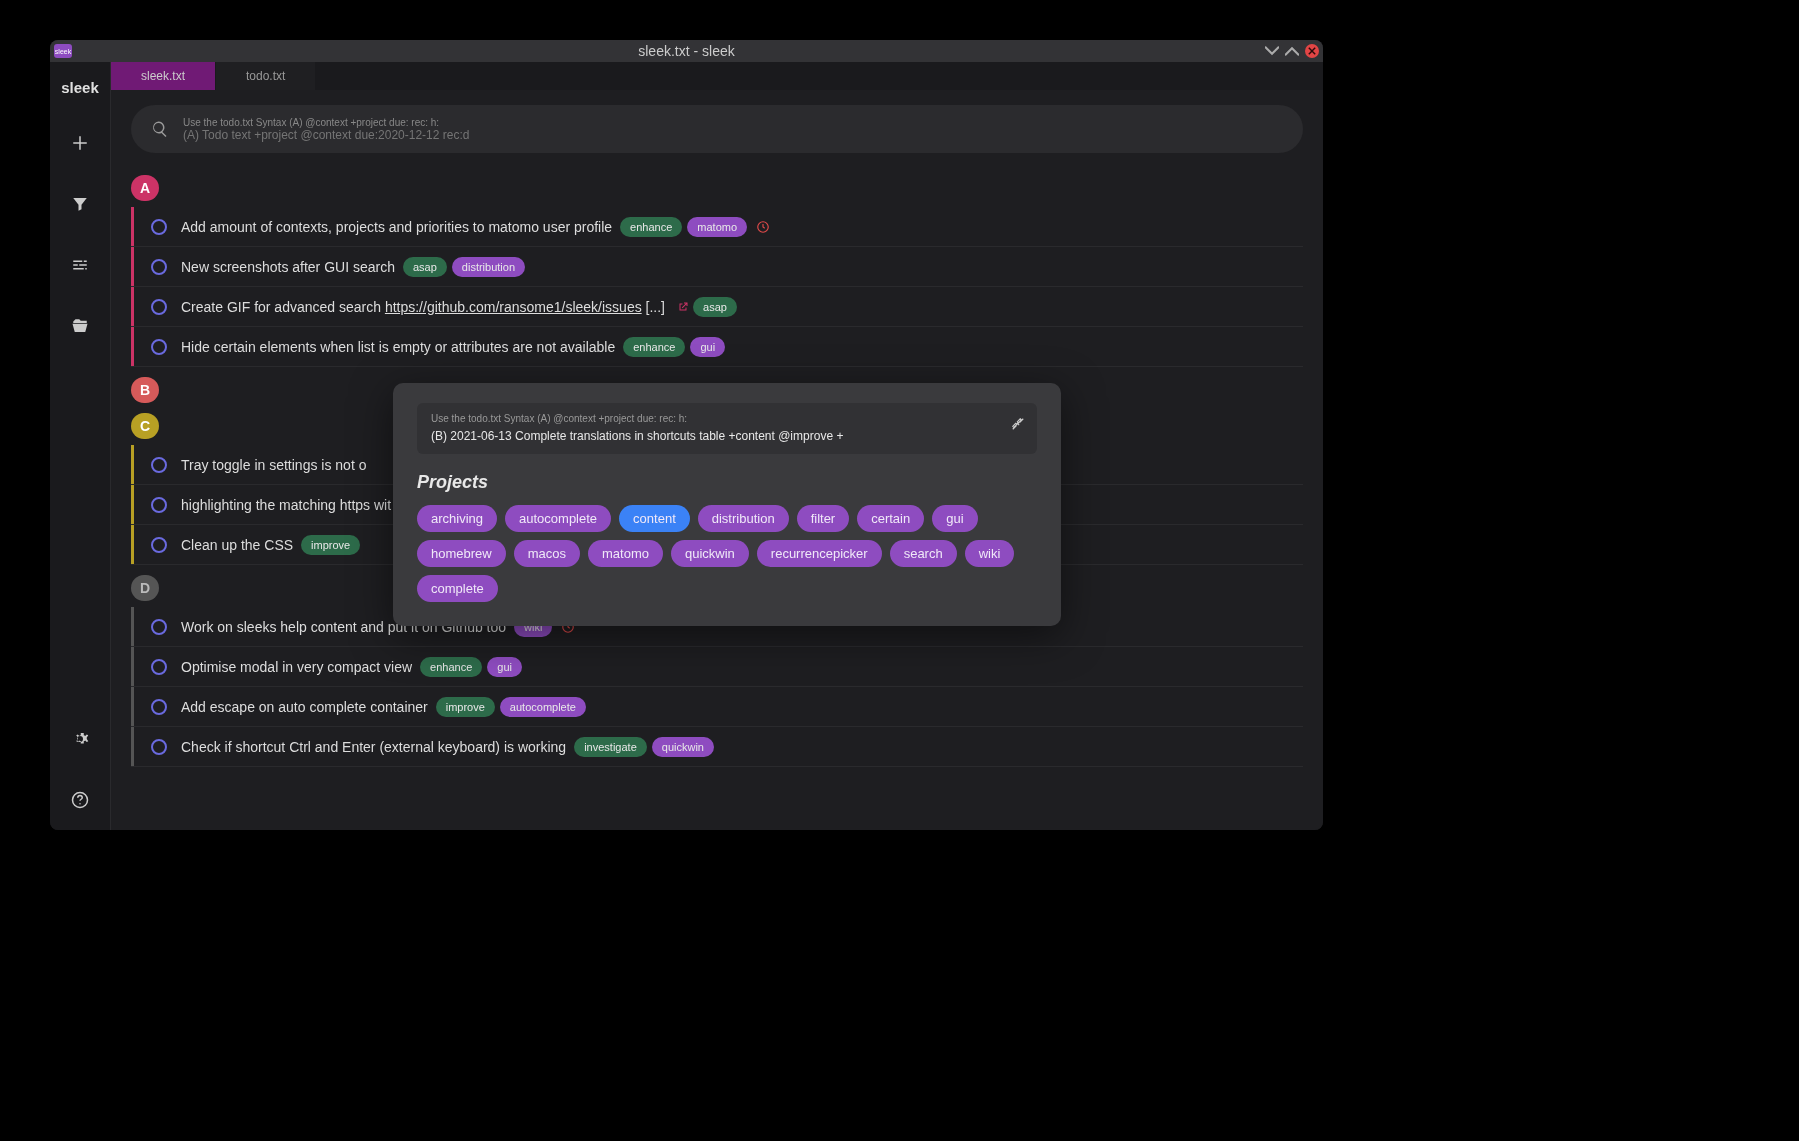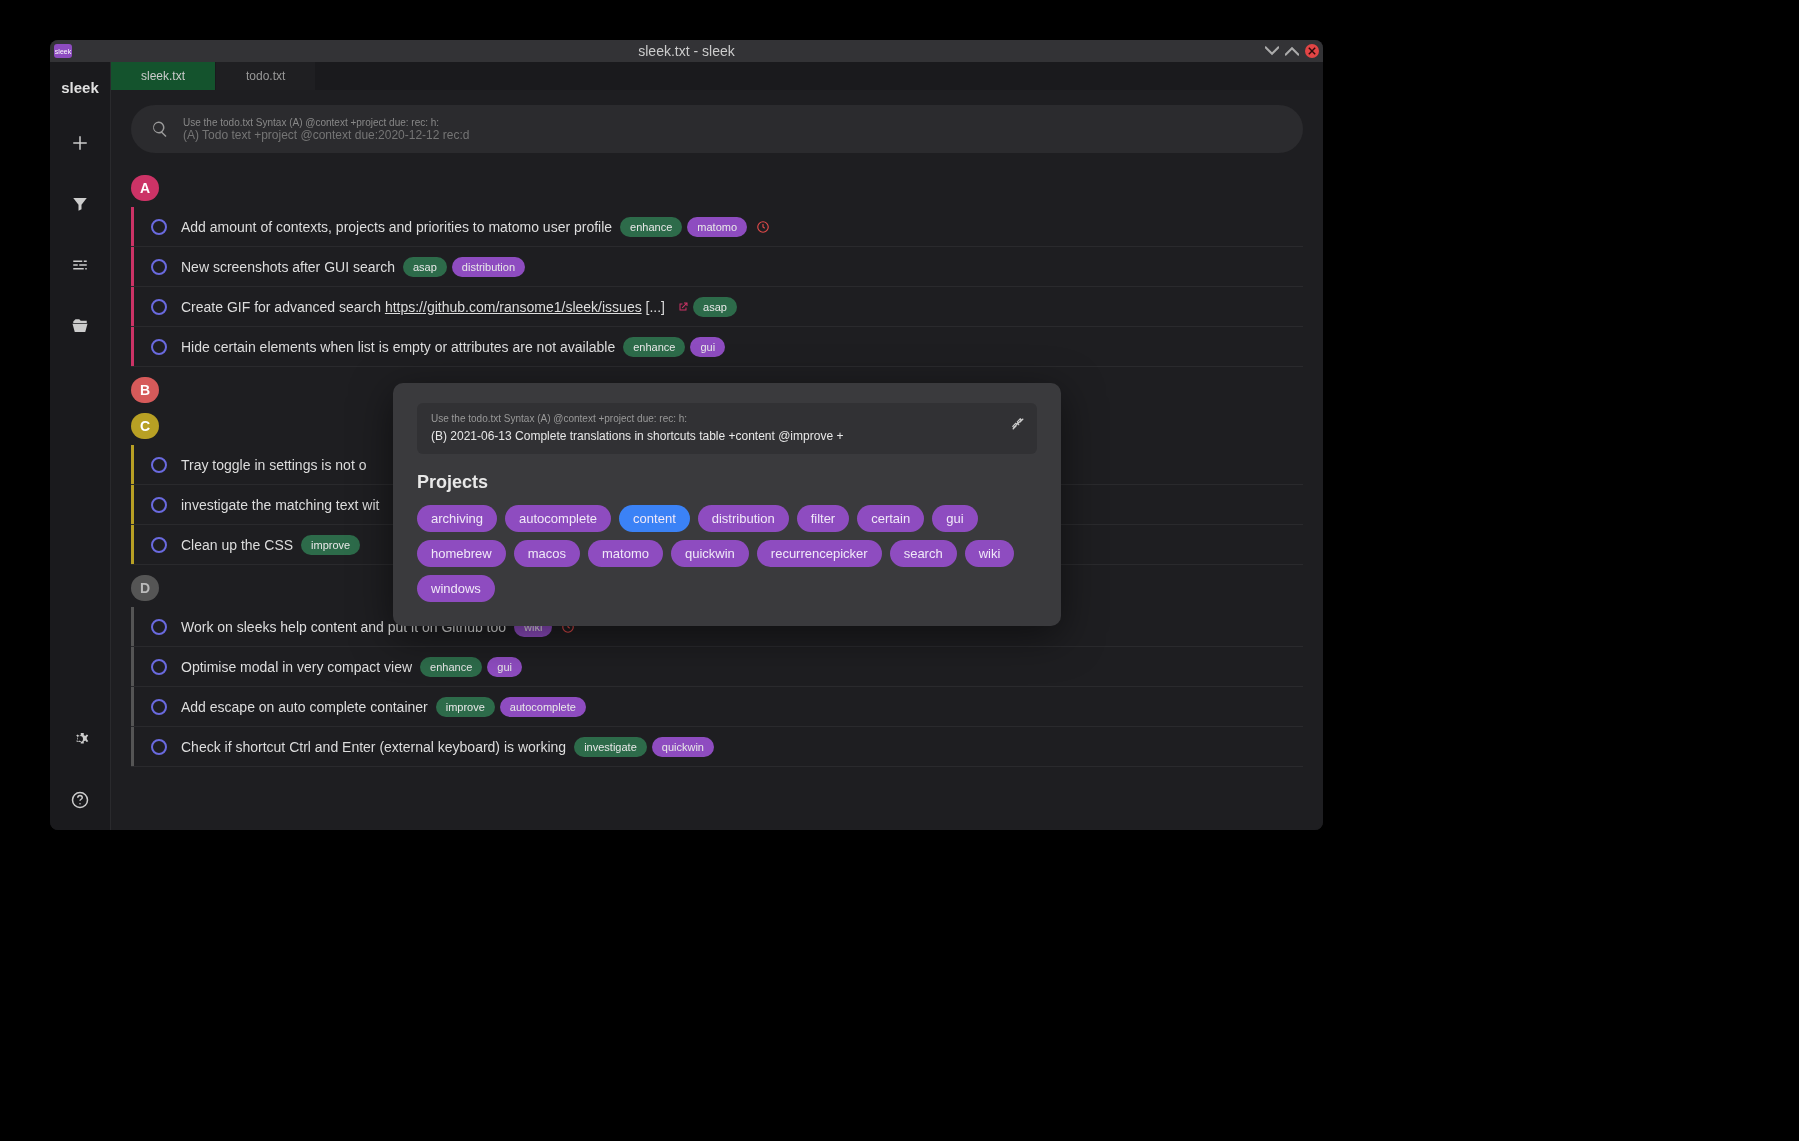--- a/index.html
+++ b/index.html
@@ -13,21 +13,21 @@
 .wc.close { background: #e24545; border-radius: 50%; width: 14px; height: 14px; }
 .wc.close svg { width: 8px; height: 8px; }
 .content { display: flex; height: calc(100% - 22px); }
 .sidebar { width: 61px; background: #1a1a1d; display: flex; flex-direction: column; border-right: 1px solid #2a2a2d; }
 .sidebar-logo { height: 50px; display: flex; align-items: center; justify-content: center; font-size: 15px; font-weight: 600; color: #e0e0e0; }
 .sidebar-item { height: 61px; display: flex; align-items: center; justify-content: center; color: #888; cursor: pointer; }
 .sidebar-item svg { width: 18px; height: 18px; fill: #ccc; }
 .sidebar-spacer { flex: 1; }
 .main { flex: 1; display: flex; flex-direction: column; background: #1e1e21; overflow: hidden; }
 .tabs { height: 28px; display: flex; background: #1a1a1d; }
-.tab { padding: 0 30px; display: flex; align-items: center; font-size: 12px; color: #ccc; background: #14532d; border-right: 1px solid #1a1a1d; }
+.tab { padding: 0 30px; display: flex; align-items: center; font-size: 12px; color: #ccc; background: #701a75; border-right: 1px solid #1a1a1d; }
 .tab.inactive { background: #1f1f22; color: #999; }
 .search-bar { margin: 15px 20px 12px 20px; background: #2b2b2e; border-radius: 24px; height: 48px; display: flex; align-items: center; padding: 0 20px; }
 .search-bar svg { width: 18px; height: 18px; fill: #999; margin-right: 14px; }
 .search-col { flex: 1; display: flex; flex-direction: column; }
 .search-hint { font-size: 10px; color: #888; }
 .search-input { background: transparent; border: none; font-size: 12px; color: #888; outline: none; }
 .list { flex: 1; overflow-y: auto; padding: 0 20px; }
 .priority-badge { width: 28px; height: 26px; border-radius: 14px; display: flex; align-items: center; justify-content: center; font-size: 14px; font-weight: 600; color: #fff; margin: 10px 0 6px 0; }
 .pA { background: #cc3366; }
 .pB { background: #d65a5a; }
@@ -48,21 +48,21 @@
 .tag.green { background: #2d6b4a; }
 .tag.purple { background: #8e4cc0; }
 .clock-icon { display: inline-flex; margin-left: 4px; }
 .clock-icon svg { width: 14px; height: 14px; fill: none; stroke: #e04a4a; stroke-width: 2; }
 .modal { position: absolute; left: 343px; top: 343px; width: 668px; background: #3a3a3d; border-radius: 10px; padding: 20px 24px 24px 24px; box-shadow: 0 10px 40px rgba(0,0,0,0.5); }
 .modal-input-wrap { background: #313134; border-radius: 6px; padding: 10px 14px; position: relative; margin-bottom: 18px; }
 .modal-hint { font-size: 10px; color: #999; margin-bottom: 2px; }
 .modal-input { background: transparent; border: none; font-size: 12px; color: #e8e8e8; width: 100%; outline: none; }
 .modal-collapse { position: absolute; right: 12px; top: 14px; }
 .modal-collapse svg { width: 14px; height: 14px; fill: #ccc; }
-.modal-heading { font-size: 18px; font-weight: 600; color: #e8e8e8; margin-bottom: 12px; }
+.modal-heading { font-size: 18px; font-weight: 600; color: #e8e8e8; margin-bottom: 12px; font-style: italic; }
 .chips { display: flex; flex-wrap: wrap; gap: 8px; }
 .chip { background: #8e4cc0; color: #f0e8f8; font-size: 13px; padding: 6px 14px; border-radius: 15px; cursor: pointer; }
 .chip.active { background: #3b82f6; }
 </style>
 </head>
 <body>
 
 <div class="window">
   <div class="titlebar">
     <div class="app-icon">sleek</div>
@@ -173,21 +173,21 @@
             <span class="tag purple">gui</span>
           </div>
           <div class="priority-badge pB">B</div>
           <div class="priority-badge pC">C</div>
           <div class="todo-row cC">
             <span class="checkbox"></span>
             <span class="todo-text">Tray toggle in settings is not o</span>
           </div>
           <div class="todo-row cC">
             <span class="checkbox"></span>
-            <span class="todo-text">investigate the matching text wit</span>
+            <span class="todo-text">highlighting the matching https wit</span>
           </div>
           <div class="todo-row cC">
             <span class="checkbox"></span>
             <span class="todo-text">Clean up the CSS</span>
             <span class="tag green">improve</span>
           </div>
           <div class="priority-badge pD">D</div>
           <div class="todo-row cD">
             <span class="checkbox"></span>
             <span class="todo-text">Work on sleeks help content and put it on Github too</span>
@@ -239,16 +239,16 @@
         <div class="chip">filter</div>
         <div class="chip">certain</div>
         <div class="chip">gui</div>
         <div class="chip">homebrew</div>
         <div class="chip">macos</div>
         <div class="chip">matomo</div>
         <div class="chip">quickwin</div>
         <div class="chip">recurrencepicker</div>
         <div class="chip">search</div>
         <div class="chip">wiki</div>
-        <div class="chip">windows</div>
+        <div class="chip">complete</div>
       </div>
   </div>
 </div>
 
 </body></html>

